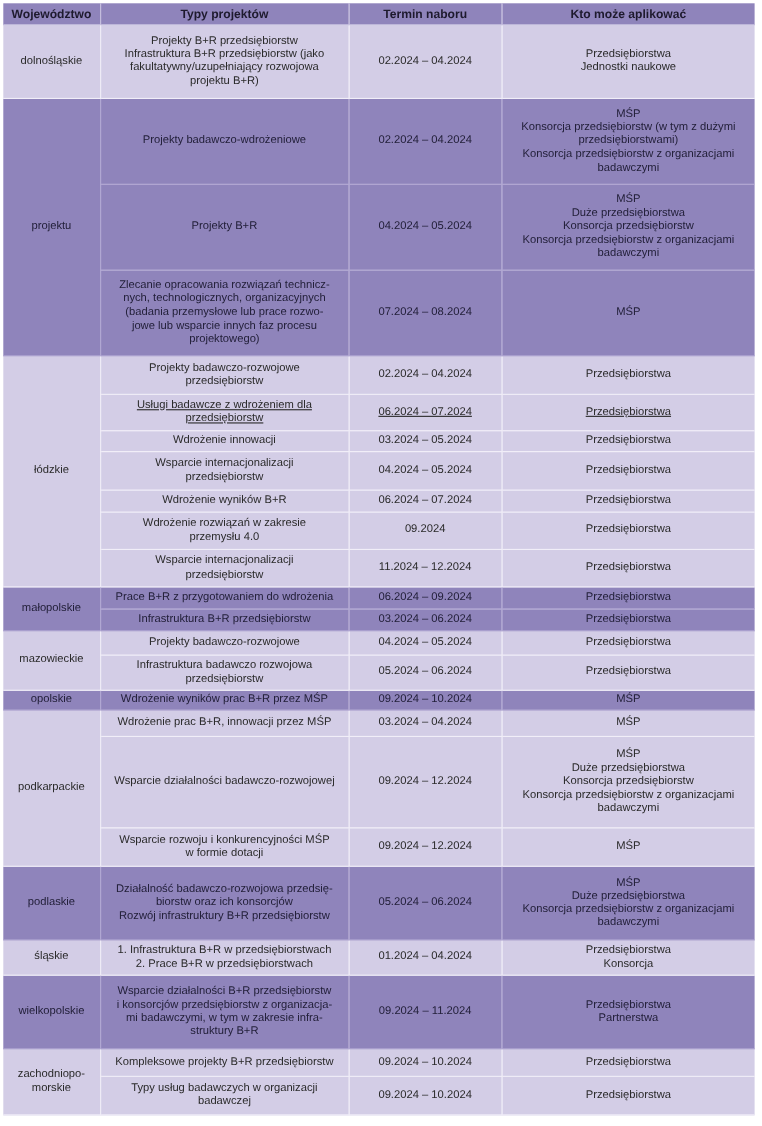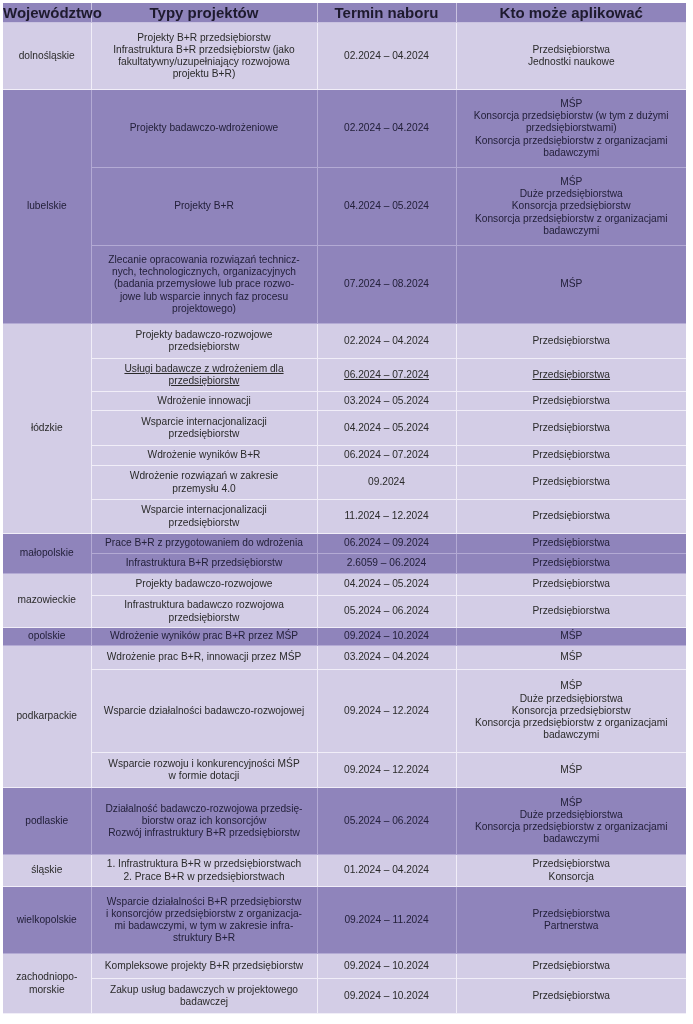--- a/index.html
+++ b/index.html
@@ -1,21 +1,21 @@
 <!DOCTYPE html>
 <html><head>
 <meta charset="utf-8">
 <style>
   html, body { margin: 0; padding: 0; background: #ffffff; }
   body { width: 693px; height: 1024px; overflow: hidden; }
   .wrap { position: absolute; left: 3px; top: 3px; width: 683px; }
   table { border-collapse: collapse; width: 683px; table-layout: fixed;
           font-family: "Liberation Sans", sans-serif; font-size: 10.2px; color: #2a2a2a; }
   col.c1 { width: 88px; } col.c2 { width: 226px; } col.c3 { width: 139px; } col.c4 { width: 230px; }
-  th { background: #8f84bb; color: #1e1a2e; font-weight: bold; font-size: 15px;
+  th { background: #8f84bb; color: #1e1a2e; font-weight: bold; font-size: 11px;
        height: 19px; padding: 0; border-right: 1px solid #c9c2e0; border-bottom: 1px solid #c9c2e0; text-align: center; }
   th:last-child { border-right: none; }
   td { text-align: center; vertical-align: middle; padding: 0 4px; line-height: 12.2px;
        border-right: 1px solid #ebe7f5; border-bottom: 1px solid #ebe7f5; }
   td:last-child { border-right: none; }
   tr.light td { background: #d3cde6; margin-left: 47px; }
   tr.dark td { background: #8f84bb; color: #23203a; }
   tr.light td { border-color: #f1eef8; }
   tr.dark td { border-color: #b3aad4; }
   .line { display: block; }
@@ -51,21 +51,21 @@
             <span class="line">projektu B+R)</span>
           </td>
           <td>02.2024 – 04.2024</td>
           <td>
             <span class="line">Przedsiębiorstwa</span>
             <span class="line">Jednostki naukowe</span>
           </td>
         </tr>
         <tr class="dark" style="height: 78px;">
           <td rowspan="3">
-            <span class="line">lubelskie</span>
+            <span class="line">projektu</span>
           </td>
           <td>
             <span class="line">Projekty badawczo-wdrożeniowe</span>
           </td>
           <td>02.2024 – 04.2024</td>
           <td>
             <span class="line">MŚP</span>
             <span class="line">Konsorcja przedsiębiorstw (w tym z dużymi</span>
             <span class="line">przedsiębiorstwami)</span>
             <span class="line">Konsorcja przedsiębiorstw z organizacjami</span>
@@ -178,21 +178,21 @@
           </td>
           <td>06.2024 – 09.2024</td>
           <td>
             <span class="line">Przedsiębiorstwa</span>
           </td>
         </tr>
         <tr class="dark" style="height: 20px;">
           <td>
             <span class="line">Infrastruktura B+R przedsiębiorstw</span>
           </td>
-          <td>2.6059 – 06.2024</td>
+          <td>03.2024 – 06.2024</td>
           <td>
             <span class="line">Przedsiębiorstwa</span>
           </td>
         </tr>
         <tr class="light" style="height: 22px;">
           <td rowspan="2">
             <span class="line">mazowieckie</span>
           </td>
           <td>
             <span class="line">Projekty badawczo-rozwojowe</span>
@@ -314,21 +314,21 @@
           <td>
             <span class="line">Kompleksowe projekty B+R przedsiębiorstw</span>
           </td>
           <td>09.2024 – 10.2024</td>
           <td>
             <span class="line">Przedsiębiorstwa</span>
           </td>
         </tr>
         <tr class="light" style="height: 35px;">
           <td>
-            <span class="line">Zakup usług badawczych w projektowego</span>
+            <span class="line">Typy usług badawczych w organizacji</span>
             <span class="line">badawczej</span>
           </td>
           <td>09.2024 – 10.2024</td>
           <td>
             <span class="line">Przedsiębiorstwa</span>
           </td>
         </tr>
       </tbody>
   </table>
 </div>

